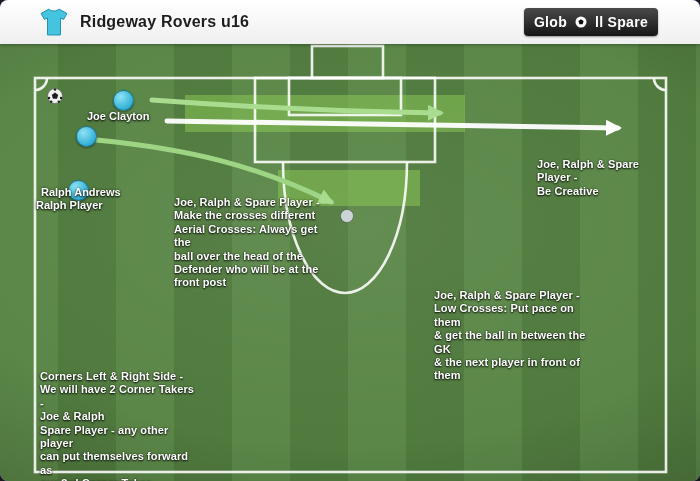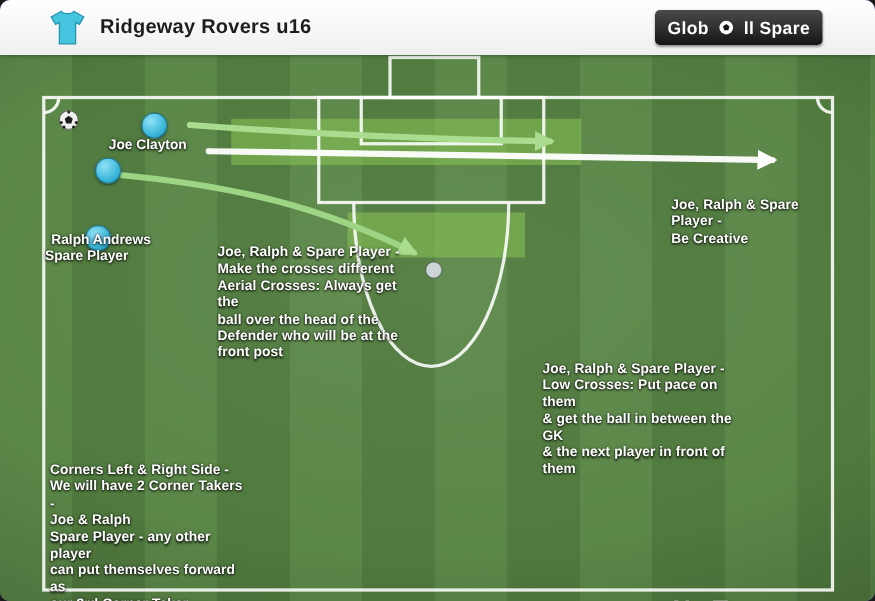--- a/index.html
+++ b/index.html
@@ -139,21 +139,21 @@
 
     <circle cx="347" cy="216" r="6.5" fill="#ccd4d6" stroke="rgba(50,60,60,0.45)" stroke-width="1"></circle>
   </svg>
 
   <div class="player-token p-joe"></div>
   <div class="player-token p-ralph"></div>
   <div class="player-token p-spare"></div>
 
   <div class="player-label l-joe">Joe Clayton</div>
   <div class="player-label l-ralph">Ralph Andrews</div>
-  <div class="player-label l-spare">Spare Player</div>
+  <div class="player-label l-spare">Ralph Player</div>
 
   <div class="note note-creative">Joe, Ralph &amp; Spare Player -
 Be Creative</div>
   <div class="note note-aerial">Joe, Ralph &amp; Spare Player -
 Make the crosses different
 Aerial Crosses: Always get the
 ball over the head of the
 Defender who will be at the
 front post</div>
   <div class="note note-low">Joe, Ralph &amp; Spare Player -

